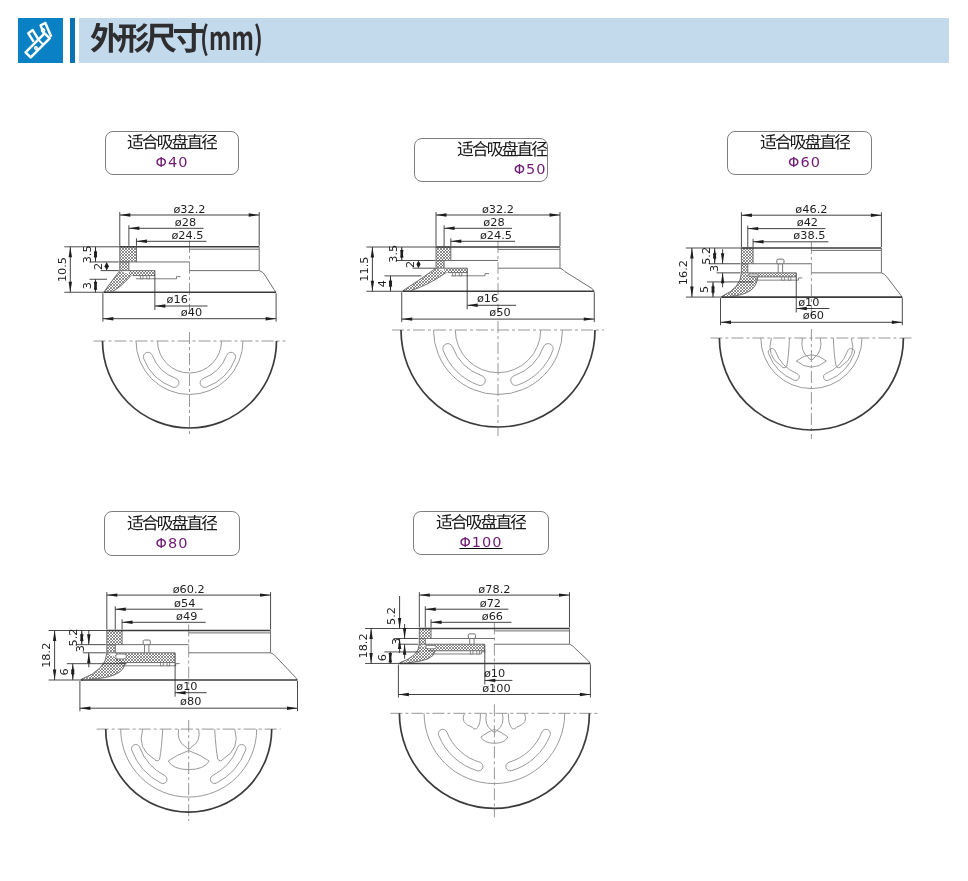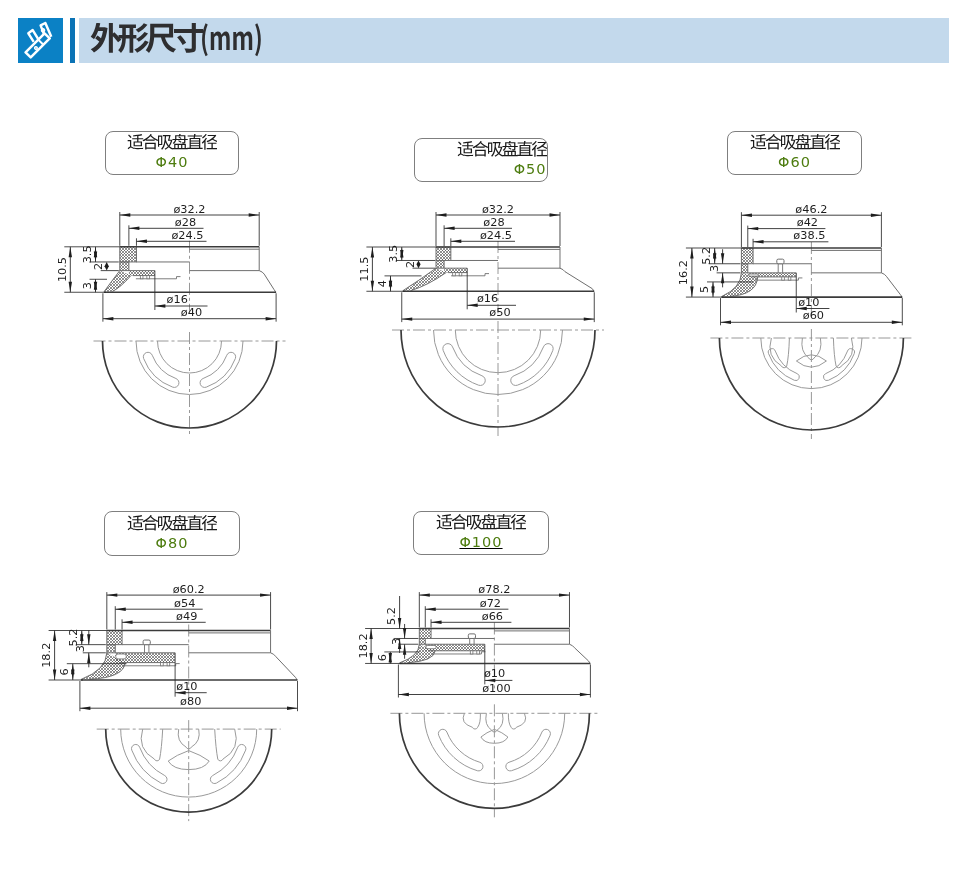--- a/index.html
+++ b/index.html
@@ -6,21 +6,21 @@
   body{width:968px;height:881px;position:relative;background:#ffffff;overflow:hidden;
        font-family:"DejaVu Sans","Liberation Sans",sans-serif;}
   #header{position:absolute;left:0;top:0;width:968px;height:80px;}
   #icon-box{position:absolute;display:flex;align-items:center;justify-content:center;}
   #divider{position:absolute;}
   #banner{position:absolute;display:flex;align-items:center;}
   #drawing{position:absolute;left:0;top:0;}
   .label-box{position:absolute;border:1.3px solid #7f7f7f;border-radius:8px;background:#fff;
              display:flex;flex-direction:column;align-items:center;justify-content:center;}
   .label-line2{font-family:"DejaVu Sans","Liberation Sans",sans-serif;font-size:14.5px;
-               color:#4d7c0f;letter-spacing:1px;line-height:1.25;margin-top:1px;}
+               color:#701a75;letter-spacing:1px;line-height:1.25;margin-top:1px;}
   svg text.dim{font-family:"DejaVu Sans","Liberation Sans",sans-serif;font-size:11.3px;fill:#1d1d1d;}
 </style>
 </head>
 <body>
 
 <div id="header">
   <div id="icon-box" style="left: 18px; top: 17.5px; width: 45px; height: 45px; background: rgb(11, 129, 197);">
     <svg id="caliper-svg" width="38" height="38" viewBox="0 0 48 48">
         <g fill="none" stroke="#ffffff">
           <path d="M4.5 39.5 L28.5 15.5 L35 22 L11 46 Z" stroke-width="3.1" fill="none" stroke-linejoin="round"></path>
@@ -477,21 +477,21 @@
       <svg width="90" height="18" viewBox="0 0 90 18">
         <path d="M62 -763C116 -714 180 -644 209 -598L268 -644C238 -690 172 -758 117 -804ZM459 -339H808V-175H459ZM248 -483H39V-413H176V-103C133 -85 85 -46 38 1L85 64C137 2 188 -51 223 -51C246 -51 278 -21 320 2C391 42 476 52 595 52C691 52 868 47 940 42C942 21 953 -14 961 -33C864 -22 714 -15 597 -15C488 -15 401 -21 337 -58C295 -80 271 -101 248 -110ZM387 -401V-113H883V-401H672V-528H953V-595H672V-727C755 -738 833 -752 893 -770L856 -833C736 -796 523 -772 350 -759C358 -742 367 -716 369 -699C440 -703 519 -709 597 -717V-595H306V-528H597V-401Z" transform="translate(0,14.28) scale(0.017,0.017)" fill="#1b1b1b"></path>
         <path d="M517 -843C415 -688 230 -554 40 -479C61 -462 82 -433 94 -413C146 -436 198 -463 248 -494V-444H753V-511C805 -478 859 -449 916 -422C927 -446 950 -473 969 -490C810 -557 668 -640 551 -764L583 -809ZM277 -513C362 -569 441 -636 506 -710C582 -630 662 -567 749 -513ZM196 -324V78H272V22H738V74H817V-324ZM272 -48V-256H738V-48Z" transform="translate(14.841000000000001,14.28) scale(0.017,0.017)" fill="#1b1b1b"></path>
         <path d="M365 -775V-706H478C465 -368 424 -117 258 37C275 47 308 70 321 81C427 -28 484 -172 515 -354C554 -263 602 -181 660 -112C603 -54 538 -9 466 24C482 36 508 64 518 81C587 47 652 0 709 -59C769 -1 838 45 916 77C928 58 950 30 967 15C888 -14 818 -59 758 -116C833 -211 891 -334 923 -486L877 -505L864 -502H751C774 -584 801 -689 823 -775ZM550 -706H733C711 -612 683 -506 658 -436H837C810 -330 765 -241 709 -168C630 -259 572 -373 535 -497C542 -563 546 -632 550 -706ZM78 -745V-90H144V-186H329V-745ZM144 -675H262V-256H144Z" transform="translate(29.682000000000002,14.28) scale(0.017,0.017)" fill="#1b1b1b"></path>
         <path d="M390 -426C446 -397 516 -352 550 -320L588 -368C554 -400 483 -442 428 -469ZM464 -850C457 -826 444 -793 431 -765H212V-589L211 -550H51V-484H201C186 -423 151 -361 74 -312C90 -302 118 -274 129 -259C221 -319 261 -402 277 -484H741V-367C741 -356 737 -352 723 -352C710 -351 664 -351 616 -352C627 -334 637 -307 640 -288C708 -288 752 -288 779 -299C807 -310 816 -330 816 -366V-484H956V-550H816V-765H512L545 -834ZM397 -647C450 -621 514 -580 545 -550H286L287 -588V-703H741V-550H547L585 -596C552 -627 487 -666 434 -690ZM158 -261V-15H45V52H955V-15H843V-261ZM228 -15V-200H362V-15ZM431 -15V-200H565V-15ZM635 -15V-200H770V-15Z" transform="translate(44.523,14.28) scale(0.017,0.017)" fill="#1b1b1b"></path>
         <path d="M189 -606V-26H46V43H956V-26H818V-606H497L514 -686H925V-753H526L540 -833L457 -841L448 -753H75V-686H439L425 -606ZM262 -399H742V-319H262ZM262 -457V-542H742V-457ZM262 -261H742V-174H262ZM262 -26V-116H742V-26Z" transform="translate(59.364000000000004,14.28) scale(0.017,0.017)" fill="#1b1b1b"></path>
         <path d="M257 -838C214 -767 127 -684 49 -632C62 -617 81 -588 89 -570C177 -630 270 -723 328 -810ZM384 -787V-718H768C666 -586 479 -476 312 -421C328 -406 347 -378 357 -360C454 -395 555 -445 646 -508C742 -466 856 -406 915 -366L957 -428C900 -464 797 -514 707 -553C781 -612 844 -681 887 -759L833 -790L819 -787ZM384 -332V-262H604V-18H322V52H956V-18H680V-262H897V-332ZM274 -617C218 -514 124 -411 36 -345C48 -327 69 -289 76 -273C111 -301 146 -335 181 -373V80H257V-464C288 -505 317 -548 341 -591Z" transform="translate(74.205,14.28) scale(0.017,0.017)" fill="#1b1b1b"></path>
       </svg>
       <div class="label-line2">Φ50</div>
     </div>
-    <div class="label-box" style="left: 727px; top: 131px; width: 133px; height: 42px;">
+    <div class="label-box" style="left: 727px; top: 131px; width: 133px; height: 42px; padding-left: 10px;">
       <svg width="90" height="18" viewBox="0 0 90 18">
         <path d="M62 -763C116 -714 180 -644 209 -598L268 -644C238 -690 172 -758 117 -804ZM459 -339H808V-175H459ZM248 -483H39V-413H176V-103C133 -85 85 -46 38 1L85 64C137 2 188 -51 223 -51C246 -51 278 -21 320 2C391 42 476 52 595 52C691 52 868 47 940 42C942 21 953 -14 961 -33C864 -22 714 -15 597 -15C488 -15 401 -21 337 -58C295 -80 271 -101 248 -110ZM387 -401V-113H883V-401H672V-528H953V-595H672V-727C755 -738 833 -752 893 -770L856 -833C736 -796 523 -772 350 -759C358 -742 367 -716 369 -699C440 -703 519 -709 597 -717V-595H306V-528H597V-401Z" transform="translate(0,14.28) scale(0.017,0.017)" fill="#1b1b1b"></path>
         <path d="M517 -843C415 -688 230 -554 40 -479C61 -462 82 -433 94 -413C146 -436 198 -463 248 -494V-444H753V-511C805 -478 859 -449 916 -422C927 -446 950 -473 969 -490C810 -557 668 -640 551 -764L583 -809ZM277 -513C362 -569 441 -636 506 -710C582 -630 662 -567 749 -513ZM196 -324V78H272V22H738V74H817V-324ZM272 -48V-256H738V-48Z" transform="translate(14.841000000000001,14.28) scale(0.017,0.017)" fill="#1b1b1b"></path>
         <path d="M365 -775V-706H478C465 -368 424 -117 258 37C275 47 308 70 321 81C427 -28 484 -172 515 -354C554 -263 602 -181 660 -112C603 -54 538 -9 466 24C482 36 508 64 518 81C587 47 652 0 709 -59C769 -1 838 45 916 77C928 58 950 30 967 15C888 -14 818 -59 758 -116C833 -211 891 -334 923 -486L877 -505L864 -502H751C774 -584 801 -689 823 -775ZM550 -706H733C711 -612 683 -506 658 -436H837C810 -330 765 -241 709 -168C630 -259 572 -373 535 -497C542 -563 546 -632 550 -706ZM78 -745V-90H144V-186H329V-745ZM144 -675H262V-256H144Z" transform="translate(29.682000000000002,14.28) scale(0.017,0.017)" fill="#1b1b1b"></path>
         <path d="M390 -426C446 -397 516 -352 550 -320L588 -368C554 -400 483 -442 428 -469ZM464 -850C457 -826 444 -793 431 -765H212V-589L211 -550H51V-484H201C186 -423 151 -361 74 -312C90 -302 118 -274 129 -259C221 -319 261 -402 277 -484H741V-367C741 -356 737 -352 723 -352C710 -351 664 -351 616 -352C627 -334 637 -307 640 -288C708 -288 752 -288 779 -299C807 -310 816 -330 816 -366V-484H956V-550H816V-765H512L545 -834ZM397 -647C450 -621 514 -580 545 -550H286L287 -588V-703H741V-550H547L585 -596C552 -627 487 -666 434 -690ZM158 -261V-15H45V52H955V-15H843V-261ZM228 -15V-200H362V-15ZM431 -15V-200H565V-15ZM635 -15V-200H770V-15Z" transform="translate(44.523,14.28) scale(0.017,0.017)" fill="#1b1b1b"></path>
         <path d="M189 -606V-26H46V43H956V-26H818V-606H497L514 -686H925V-753H526L540 -833L457 -841L448 -753H75V-686H439L425 -606ZM262 -399H742V-319H262ZM262 -457V-542H742V-457ZM262 -261H742V-174H262ZM262 -26V-116H742V-26Z" transform="translate(59.364000000000004,14.28) scale(0.017,0.017)" fill="#1b1b1b"></path>
         <path d="M257 -838C214 -767 127 -684 49 -632C62 -617 81 -588 89 -570C177 -630 270 -723 328 -810ZM384 -787V-718H768C666 -586 479 -476 312 -421C328 -406 347 -378 357 -360C454 -395 555 -445 646 -508C742 -466 856 -406 915 -366L957 -428C900 -464 797 -514 707 -553C781 -612 844 -681 887 -759L833 -790L819 -787ZM384 -332V-262H604V-18H322V52H956V-18H680V-262H897V-332ZM274 -617C218 -514 124 -411 36 -345C48 -327 69 -289 76 -273C111 -301 146 -335 181 -373V80H257V-464C288 -505 317 -548 341 -591Z" transform="translate(74.205,14.28) scale(0.017,0.017)" fill="#1b1b1b"></path>
       </svg>
       <div class="label-line2">Φ60</div>
     </div>

